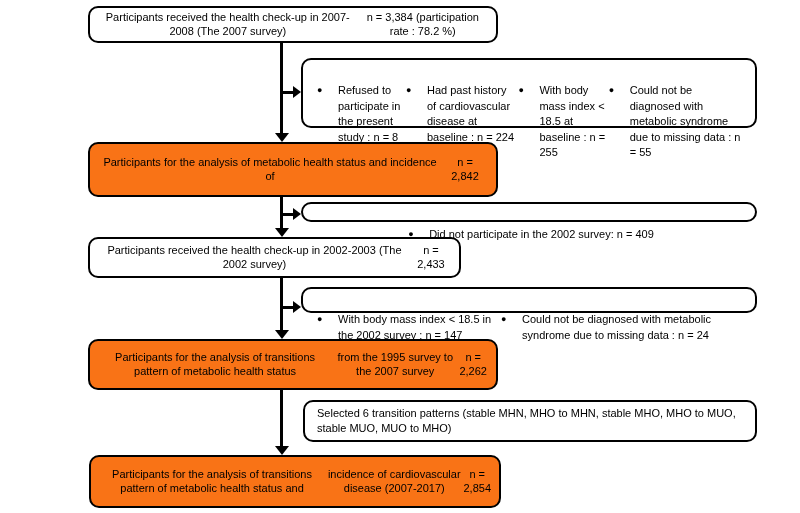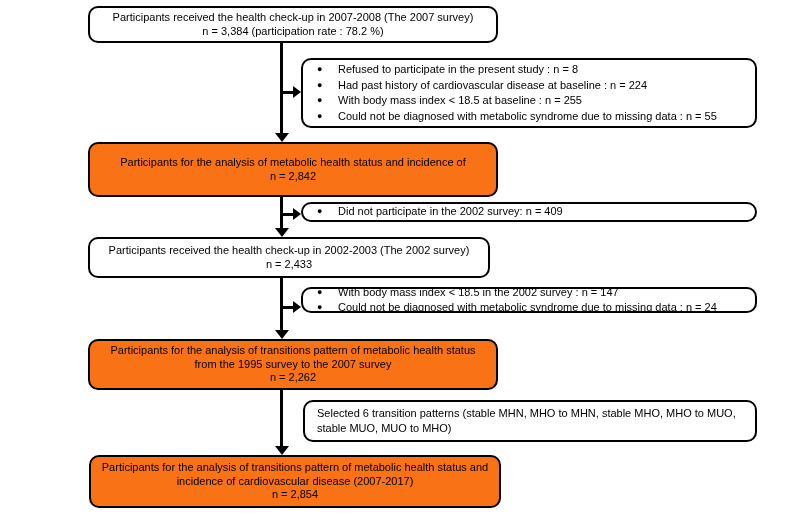--- a/index.html
+++ b/index.html
@@ -13,35 +13,35 @@
   }
   .canvas { position: absolute; left: 0; top: 0; width: 800px; height: 513px; }
 
   .box {
     position: absolute;
     border: 2px solid #000;
     border-radius: 10px;
     background: #ffffff;
     box-sizing: border-box;
     display: flex;
-    flex-direction: column;
+    flex-direction: row;
     justify-content: center;
     font-size: 11px;
     line-height: 13.5px;
   }
   .box.shaded { background: #f97316; }
   .box.centered { align-items: center; text-align: center; padding: 2px 8px; }
   .box .line { display: block; }
 
   .box.bulleted {
     align-items: flex-start;
     text-align: left;
     padding: 3px 10px 3px 14px;
   }
-  .item { display: flex; align-items: flex-start; line-height: 15.5px; }
+  .item { display: flex; align-items: flex-start; line-height: 15.5px; margin-top: 20px; }
   .bullet {
     flex: 0 0 10px;
     width: 10px;
     margin-right: 11px;
     font-size: 9px;
     line-height: 15.5px;
   }
   .bullet::before { content: "●"; }
 
   .box.note {
@@ -113,21 +113,21 @@
   <div class="hline" style="top:213px;"></div>
   <div class="arrowhead-right" style="top:208px;"></div>
 
   <div class="box bulleted" style="left:301px; top:202px; width:456px; height:20px;">
     <div class="item">
       <span class="bullet"></span>
       <span>Did not participate in the 2002 survey: n = 409</span>
     </div>
   </div>
 
-  <div class="box centered" style="left:88px; top:237px; width:402px; height:41px;">
+  <div class="box centered" style="left:88px; top:237px; width:373px; height:41px;">
     <span class="line">Participants received the health check-up in 2002-2003 (The 2002 survey)</span>
     <span class="line">n = 2,433</span>
   </div>
 
   <div class="vline" style="top:278px; height:53px;"></div>
   <div class="arrowhead-down" style="top:330px;"></div>
 
   <div class="hline" style="top:306px;"></div>
   <div class="arrowhead-right" style="top:301px;"></div>
 

